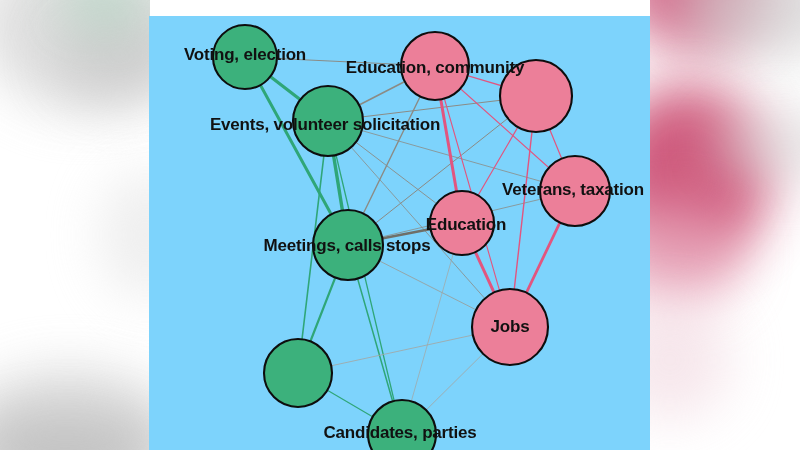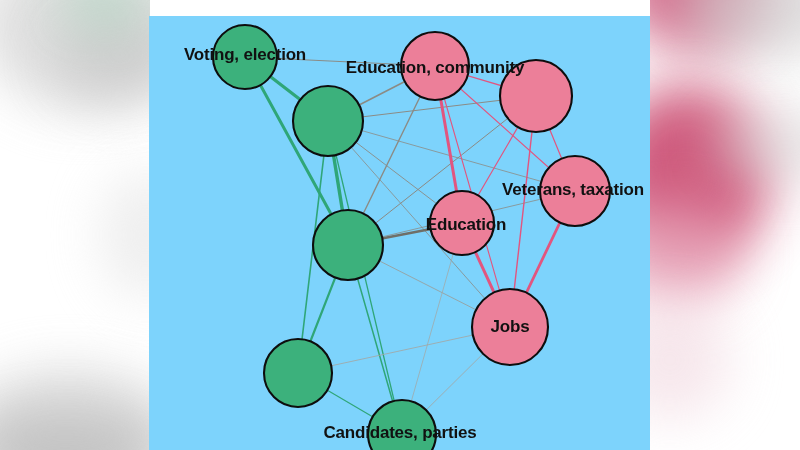--- a/index.html
+++ b/index.html
@@ -146,20 +146,22 @@
           <circle cx="253" cy="418" r="34" fill="#3cb17c" class="node-circle"></circle>
           <circle cx="286" cy="50" r="34" fill="#ec7f99" class="node-circle"></circle>
           <circle cx="387" cy="80" r="36" fill="#ec7f99" class="node-circle"></circle>
           <circle cx="426" cy="175" r="35" fill="#ec7f99" class="node-circle"></circle>
           <circle cx="313" cy="207" r="32" fill="#ec7f99" class="node-circle"></circle>
           <circle cx="361" cy="311" r="38" fill="#ec7f99" class="node-circle"></circle>
         </g>
     </svg>
     <div class="label-layer" id="label-layer">
         <div class="node-label" style="left: 96px; top: 38px;">Voting, election</div>
+        <div class="node-label" style="left: 176px; top: 108px;">Events, volunteer solicitation</div>
+        <div class="node-label" style="left: 198px; top: 229px;">Meetings, calls stops</div>
         <div class="node-label" style="left: 251px; top: 416px;">Candidates, parties</div>
         <div class="node-label" style="left: 286px; top: 51px;">Education, community</div>
         <div class="node-label" style="left: 424px; top: 173px;">Veterans, taxation</div>
         <div class="node-label" style="left: 317px; top: 208px;">Education</div>
         <div class="node-label" style="left: 361px; top: 310px;">Jobs</div>
       </div>
   </div>
 
 </div>
 

